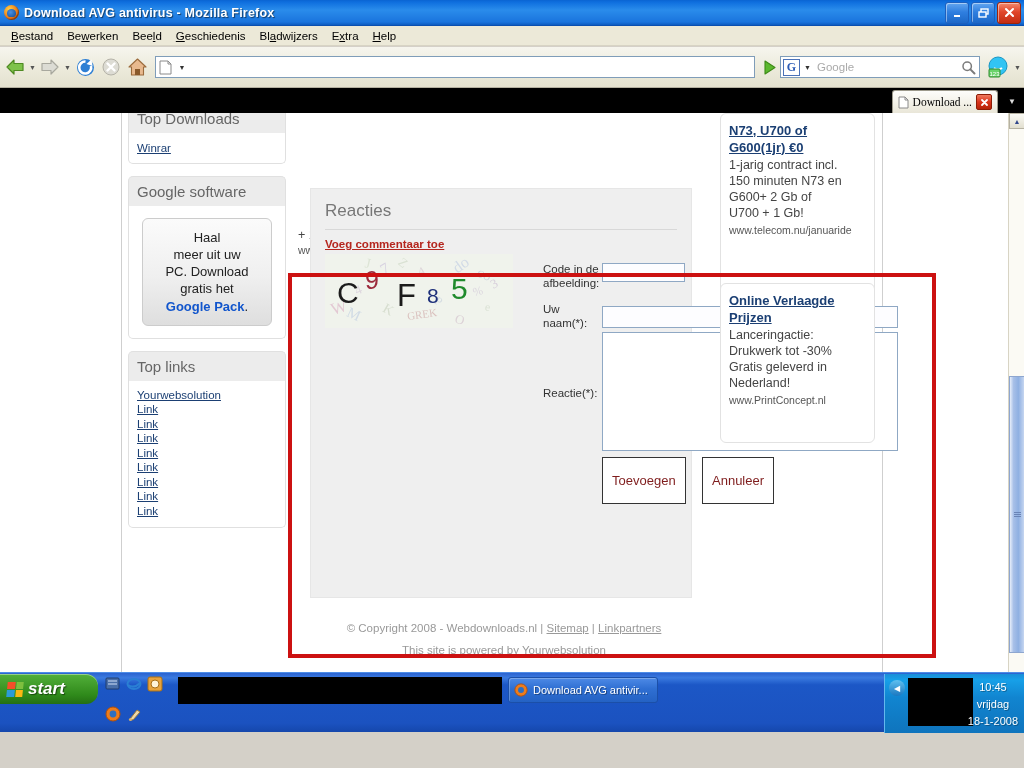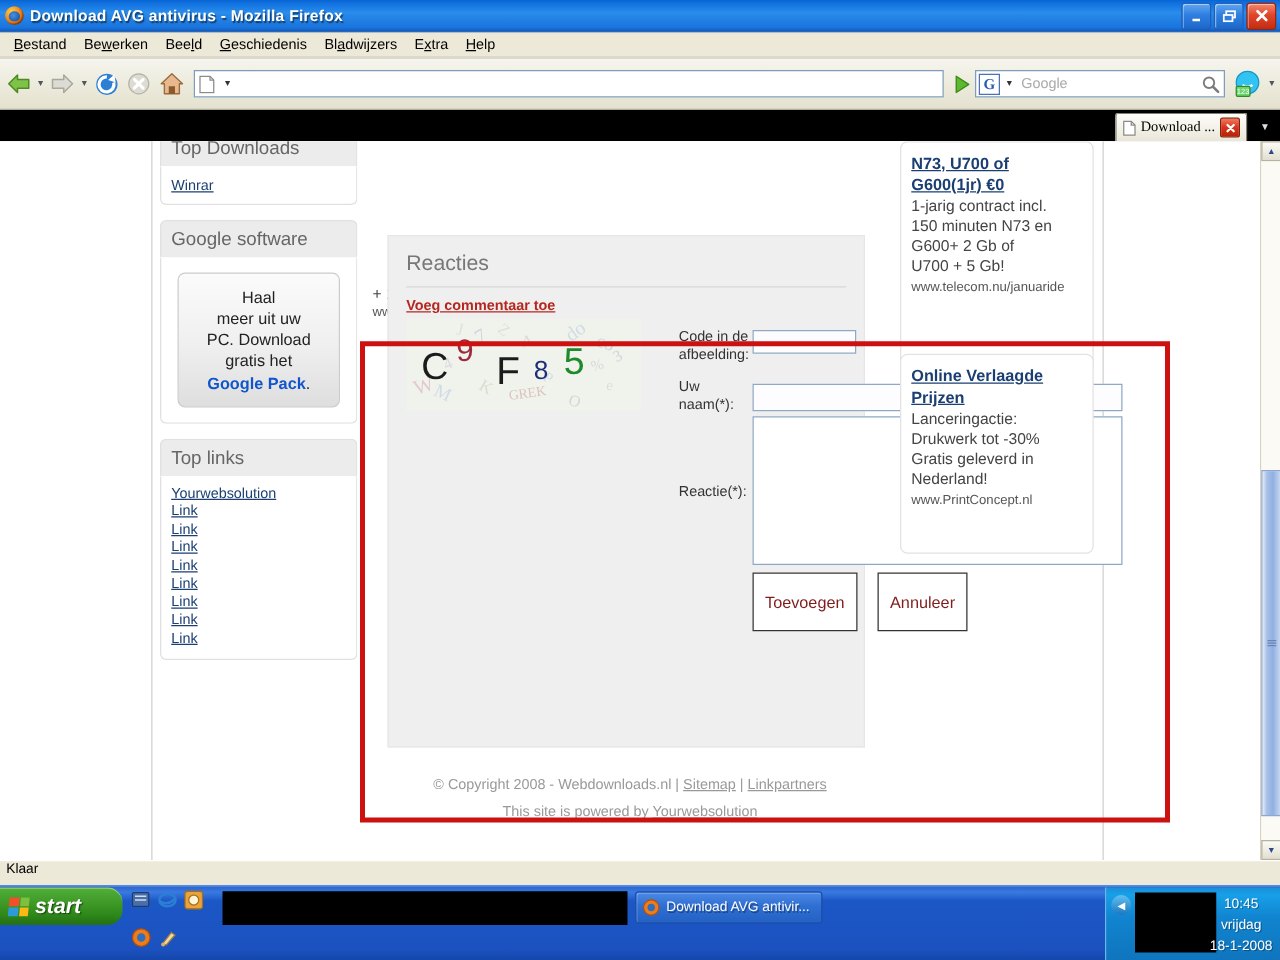--- a/index.html
+++ b/index.html
@@ -251,21 +251,21 @@
   
   .statusbar{
     position:absolute;left:0;top:688px;width:1024px;height:20px;
     background:#ece9d8;border-top:1px solid #fff;
     display:flex;box-sizing:border-box;padding-left:5px;
     font-size:11px;color:#000;
   }
 
   
   .taskbar{
-    position:absolute;left:0;top:708px;width:1024px;height:60px;
+    position:absolute;left:0;top:672px;width:1024px;height:60px;
     background:linear-gradient(to bottom,#2b62cf 0%,#3a7ae0 8%,#1c57c6 20%,#1b52c0 85%,#1547ac 100%);
     border-top:1px solid #4d8de8;box-sizing:border-box;
   }
   .startbtn{
     position:absolute;left:0;top:1px;width:98px;height:30px;
     background:linear-gradient(to bottom,#52b03a 0%,#3f9a28 40%,#2f8a1b 70%,#246f13 100%);
     border-radius:0 12px 12px 0;
     display:flex;align-items:center;gap:5px;padding-left:7px;box-sizing:border-box;
     box-shadow:inset 0 1px 0 rgba(255,255,255,.4);
   }
@@ -530,21 +530,21 @@
         </div>
       </div>
 
       <div class="adcol">
         <div class="adbox" style="height:185px;">
           <a class="ad-t" href="#">N73, U700 of</a>
           <a class="ad-t" href="#" style="margin-bottom:3px;">G600(1jr) €0</a>
           <div class="ad-b">1-jarig contract incl.</div>
           <div class="ad-b">150 minuten N73 en</div>
           <div class="ad-b">G600+ 2 Gb of</div>
-          <div class="ad-b">U700 + 5 Gb!</div>
+          <div class="ad-b">U700 + 1 Gb!</div>
           <div class="ad-u">www.telecom.nu/januaride</div>
         </div>
         <div class="adbox" style="margin-top:-15px;height:160px;">
           <a class="ad-t" href="#">Online Verlaagde</a>
           <a class="ad-t" href="#" style="margin-bottom:3px;">Prijzen</a>
           <div class="ad-b">Lanceringactie:</div>
           <div class="ad-b">Drukwerk tot -30%</div>
           <div class="ad-b">Gratis geleverd in</div>
           <div class="ad-b">Nederland!</div>
           <div class="ad-u">www.PrintConcept.nl</div>

